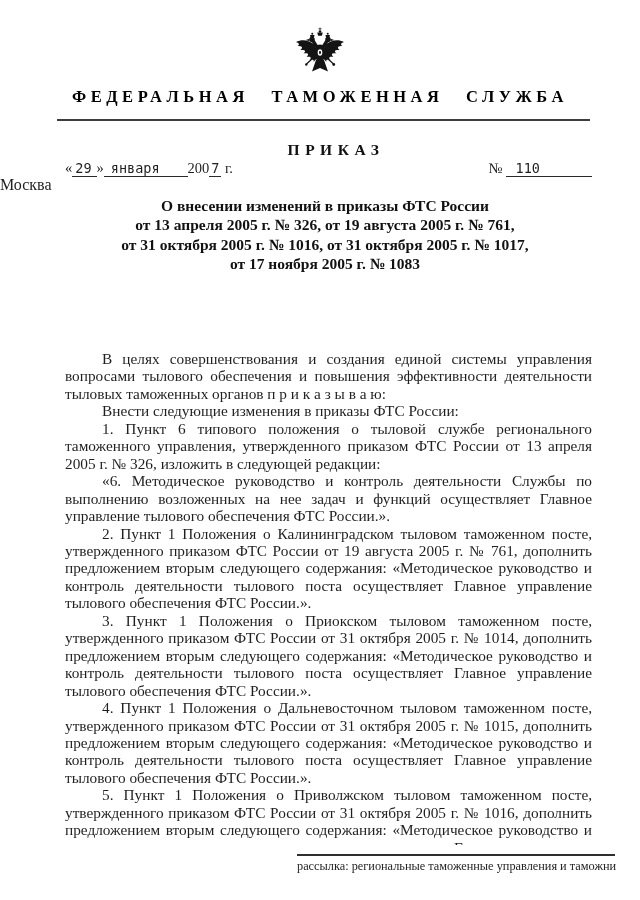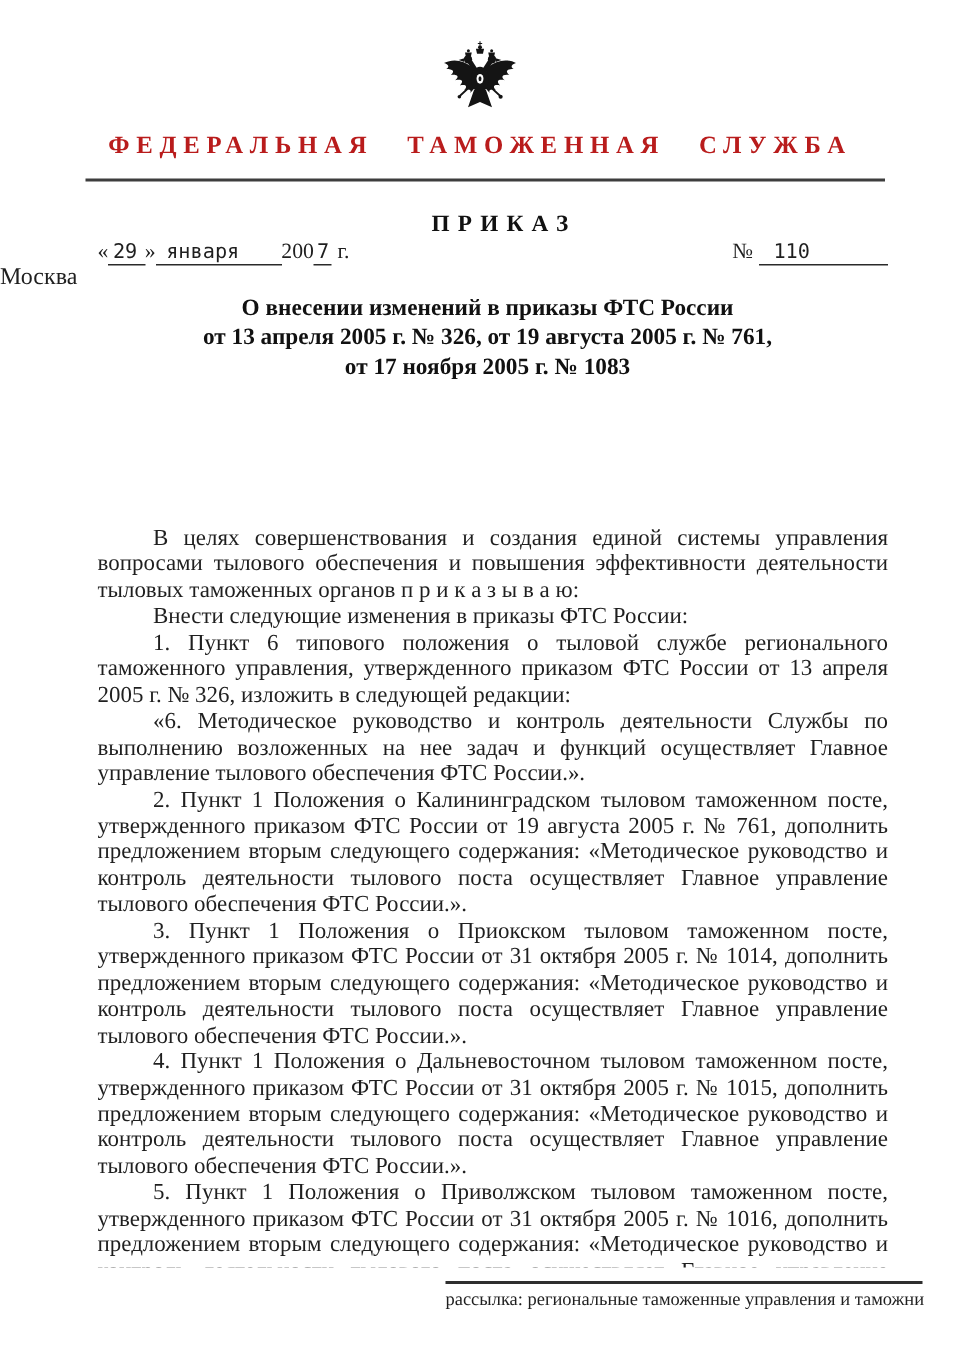--- a/index.html
+++ b/index.html
@@ -16,21 +16,21 @@
   .emblem{
     position:absolute;top:25px;left:50%;transform:translateX(-50%);
   }
   .agency{
     position:absolute;top:87px;left:0;right:0;
     text-align:center;
     font-weight:bold;
     font-size:16.5px;
     letter-spacing:4.5px;
     word-spacing:14px;
-    color:#b91c1c;
+    color:#000000;
     white-space:nowrap;
   }
   .header-rule{
     position:absolute;top:119px;left:57px;right:50px;
     height:2px;background:#3d3d3d;
   }
   .doc-type{
     position:absolute;top:141px;left:0;right:0;
     text-align:center;
     font-weight:bold;
@@ -139,20 +139,21 @@
     <span>
       <span>№</span>&nbsp;<span class="u num-fill fill">110</span>
     </span>
   </div>
 
   <div class="city">Москва</div>
 
   <div class="title-block">
     <div>О внесении изменений в приказы ФТС России</div>
     <div>от 13 апреля 2005 г. № 326, от 19 августа 2005 г. № 761,</div>
+    <div>от 31 октября 2005 г. № 1016, от 31 октября 2005 г. № 1017,</div>
     <div>от 17 ноября 2005 г. № 1083</div>
   </div>
 
   <div class="body-text">
     <p>В целях совершенствования и создания единой системы управления вопросами тылового обеспечения и повышения эффективности деятельности тыловых таможенных органов п р и к а з ы в а ю:</p>
     <p>Внести следующие изменения в приказы ФТС России:</p>
     <p>1. Пункт 6 типового положения о тыловой службе регионального таможенного управления, утвержденного приказом ФТС России от 13 апреля 2005 г. № 326, изложить в следующей редакции:</p>
     <p>«6. Методическое руководство и контроль деятельности Службы по выполнению возложенных на нее задач и функций осуществляет Главное управление тылового обеспечения ФТС России.».</p>
     <p>2. Пункт 1 Положения о Калининградском тыловом таможенном посте, утвержденного приказом ФТС России от 19 августа 2005 г. № 761, дополнить предложением вторым следующего содержания: «Методическое руководство и контроль деятельности тылового поста осуществляет Главное управление тылового обеспечения ФТС России.».</p>
     <p>3. Пункт 1 Положения о Приокском тыловом таможенном посте, утвержденного приказом ФТС России от 31 октября 2005 г. № 1014, дополнить предложением вторым следующего содержания: «Методическое руководство и контроль деятельности тылового поста осуществляет Главное управление тылового обеспечения ФТС России.».</p>

